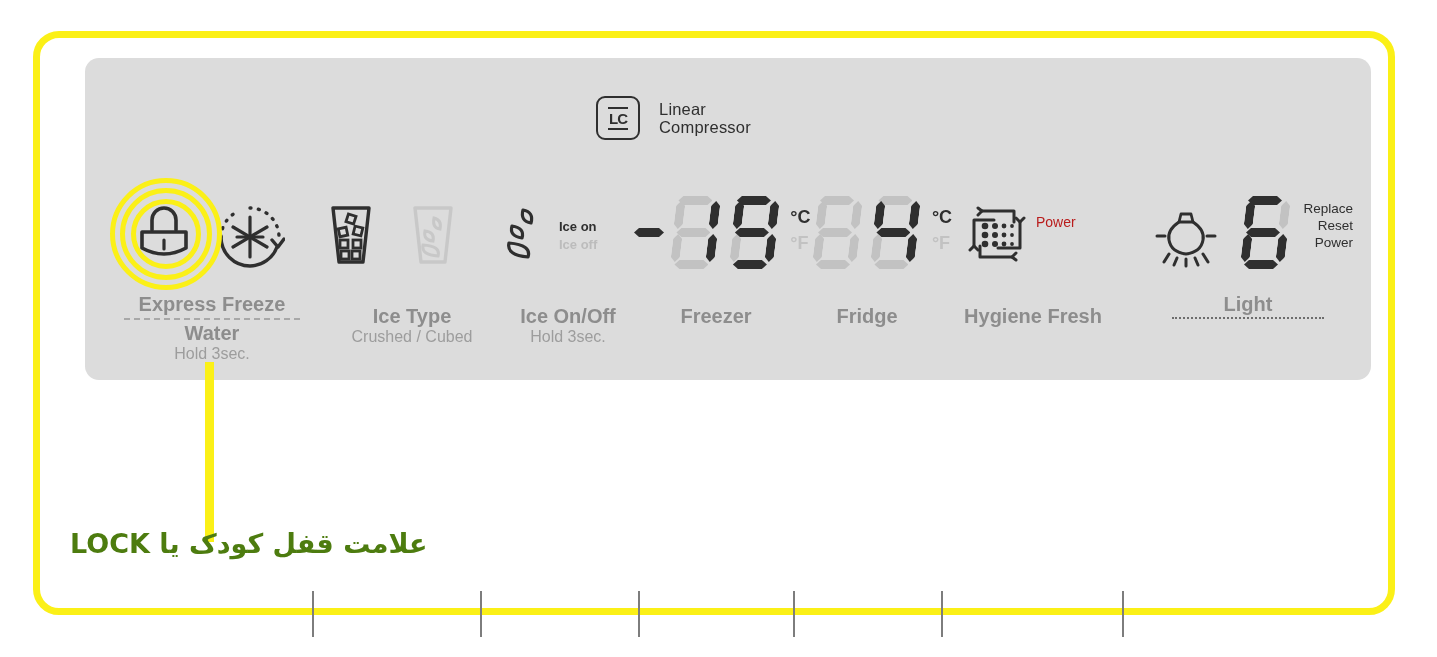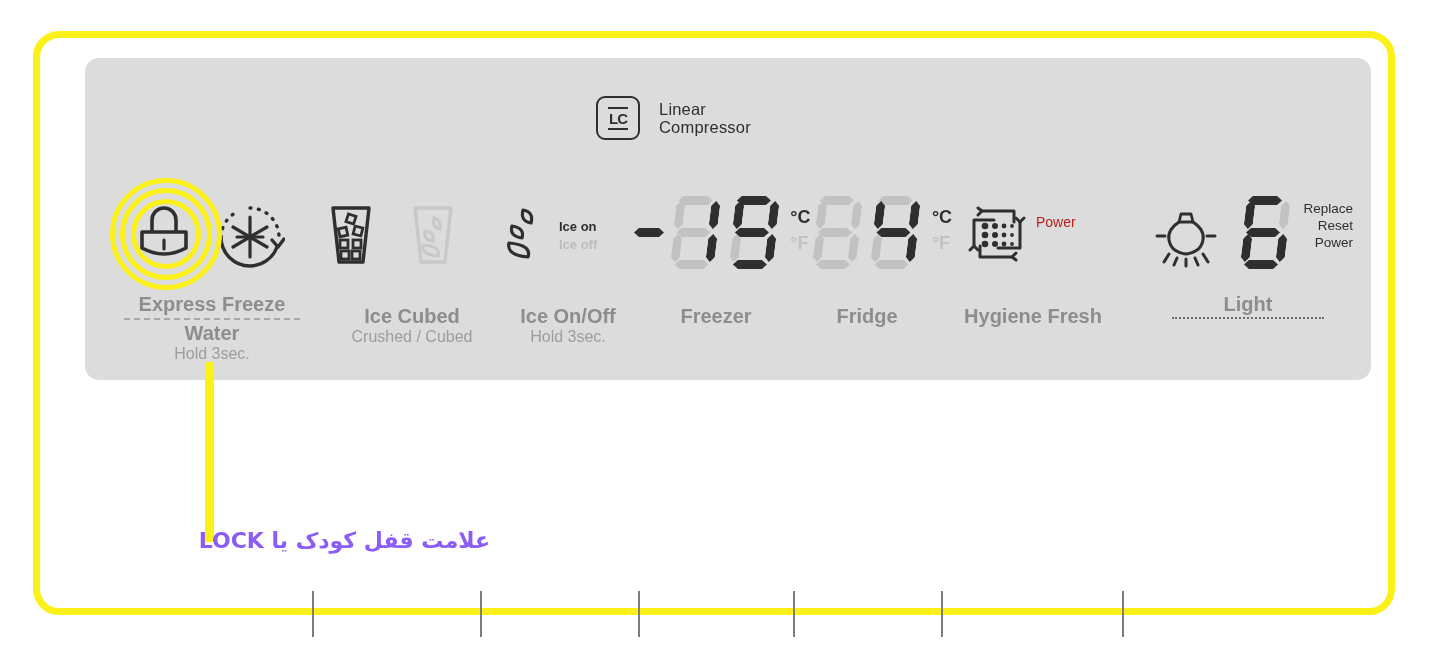--- a/index.html
+++ b/index.html
@@ -124,25 +124,25 @@
     left:205px; top:362px;
     width:9px; height:180px;
     background:#fbf017;
   }
 
   
   #caption{
     position:absolute;
     left:70px; top:528px;
     width:420px;
-    text-align:right;
+    text-align:left;
     direction:rtl;
-    font-size:22px;
+    font-size:27px;
     font-weight:bold;
-    color:#8b5cf6;
+    color:#4d7c0f;
     font-family:"DejaVu Sans", sans-serif;
   }
 
   
   .seg-display{ position:relative; display:inline-block; }
   .seg-digit{
     position:relative;
     width:54px; height:74px;
     display:inline-block;
     vertical-align:top;
@@ -396,21 +396,21 @@
 
   <div class="label-cell" style="left:112px; width:200px;">
     <div class="lbl-main">Express Freeze</div>
     <div class="dash-sep"></div>
     <div class="lbl-main">Water</div>
     <div class="lbl-sub">Hold 3sec.</div>
   </div>
   <div class="divider" style="left:312px;"></div>
 
   <div class="label-cell" style="left:316px; width:192px; top:12px;">
-    <div class="lbl-main">Ice Cubed</div>
+    <div class="lbl-main">Ice Type</div>
     <div class="lbl-sub">Crushed / Cubed</div>
   </div>
   <div class="divider" style="left:480px;"></div>
 
   <div class="label-cell" style="left:488px; width:160px; top:12px;">
     <div class="lbl-main">Ice On/Off</div>
     <div class="lbl-sub">Hold 3sec.</div>
   </div>
   <div class="divider" style="left:638px;"></div>
 

